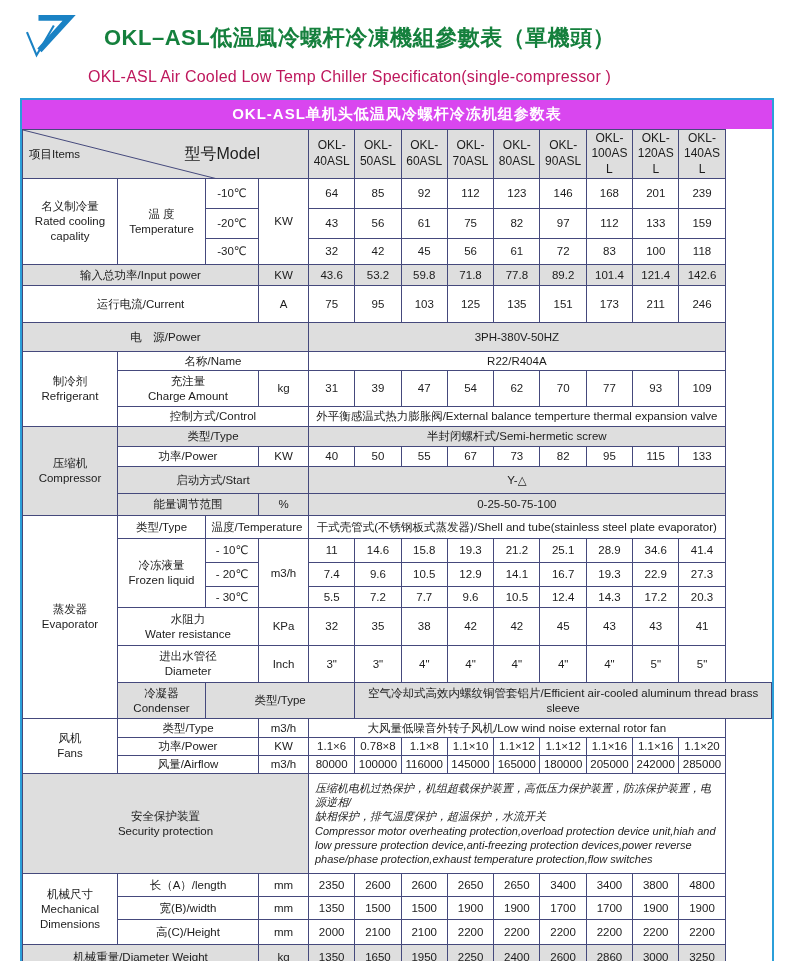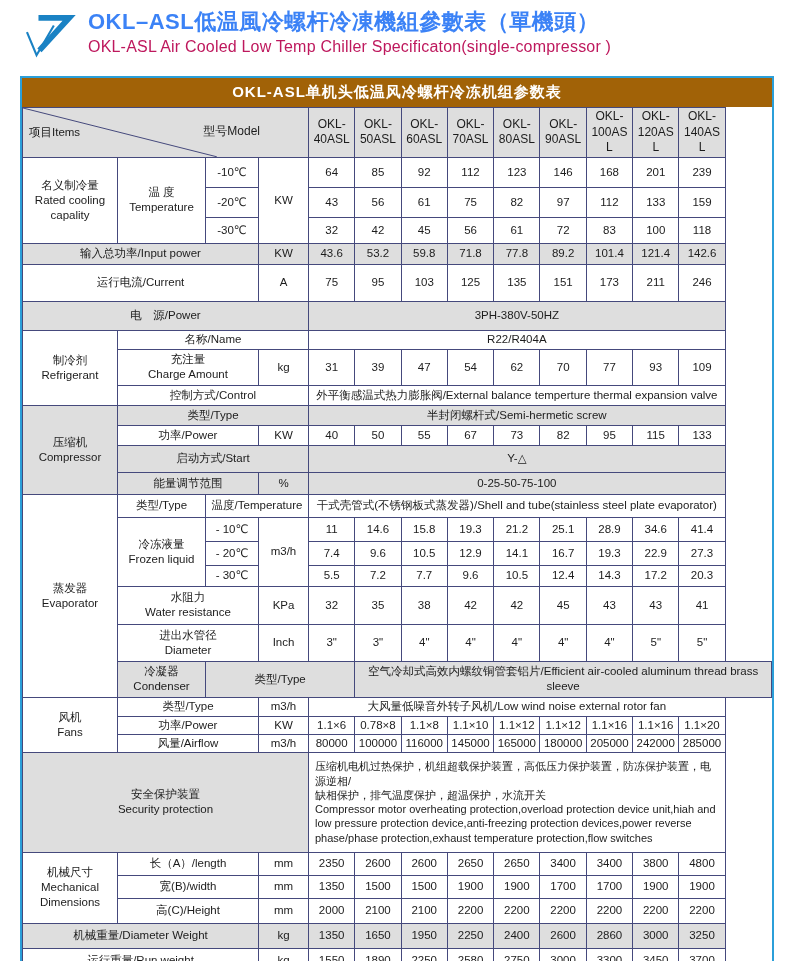--- a/index.html
+++ b/index.html
@@ -6,45 +6,45 @@
   body{
     width:790px;
     font-family:"Liberation Sans","DejaVu Sans",sans-serif;
     color:#222;
   }
   .page{padding:6px 18px 10px 20px;}
 
   
   .doc-header{display:flex;align-items:flex-start;gap:12px;margin:2px 0 12px 4px;}
   .logo{flex:0 0 auto;margin-top:4px;}
-  .titles h1{margin:0;font-size:22px;font-weight:bold;color:#3b82f6;letter-spacing:.5px;line-height:1.25;}
+  .titles h1{margin:16px;font-size:22px;font-weight:bold;color:#15803d;letter-spacing:.5px;line-height:1.25;}
   .titles .subtitle{font-size:16px;color:#be185d;margin-top:2px;letter-spacing:.2px;}
 
   
   .tbl-outer{border:2px solid #2b9fd9;width:750px;}
   .table-title-bar{
-    background:#a16207;color:#ffffff;text-align:center;
+    background:#d946ef;color:#ffffff;text-align:center;
     font-size:15px;font-weight:bold;padding:5px 0;letter-spacing:1px;
   }
   table.spec{border-collapse:collapse;table-layout:fixed;width:100%;}
   td{
     border:1px solid #45497c;
     text-align:center;vertical-align:middle;
     font-size:11.5px;line-height:1.3;color:#1c1c1c;
     padding:1px 2px;white-space:pre-line;word-break:break-word;
   }
   td.g{background:#dedede;}
-  td.left{text-align:left;padding:5px 6px;font-size:11px;}
+  td.left{text-align:left;padding:5px 6px;font-size:11px;font-style:italic;}
   td.model{font-size:12px;line-height:1.3;}
 
   
   td.corner{position:relative;overflow:hidden;padding:0;margin-left:16px;}
   td.corner svg.diag{position:absolute;left:0;top:0;width:100%;height:100%;}
   .corner-items{position:absolute;left:6px;top:50%;transform:translateY(-50%);font-size:11.5px;}
-  .corner-model{position:absolute;right:48px;top:50%;transform:translateY(-50%);font-size:12px;}
+  .corner-model{position:absolute;right:48px;top:50%;transform:translateY(-50%);font-size:16px;}
 
   
   .notes{margin:8px 0 0 4px;font-size:12.5px;color:#2a2a2a;line-height:1.55;}
   .zh-note{display:flex;}
   .note-label{flex:0 0 auto;margin-right:4px;}
 </style>
 </head>
 <body>
 
 <div class="page">

